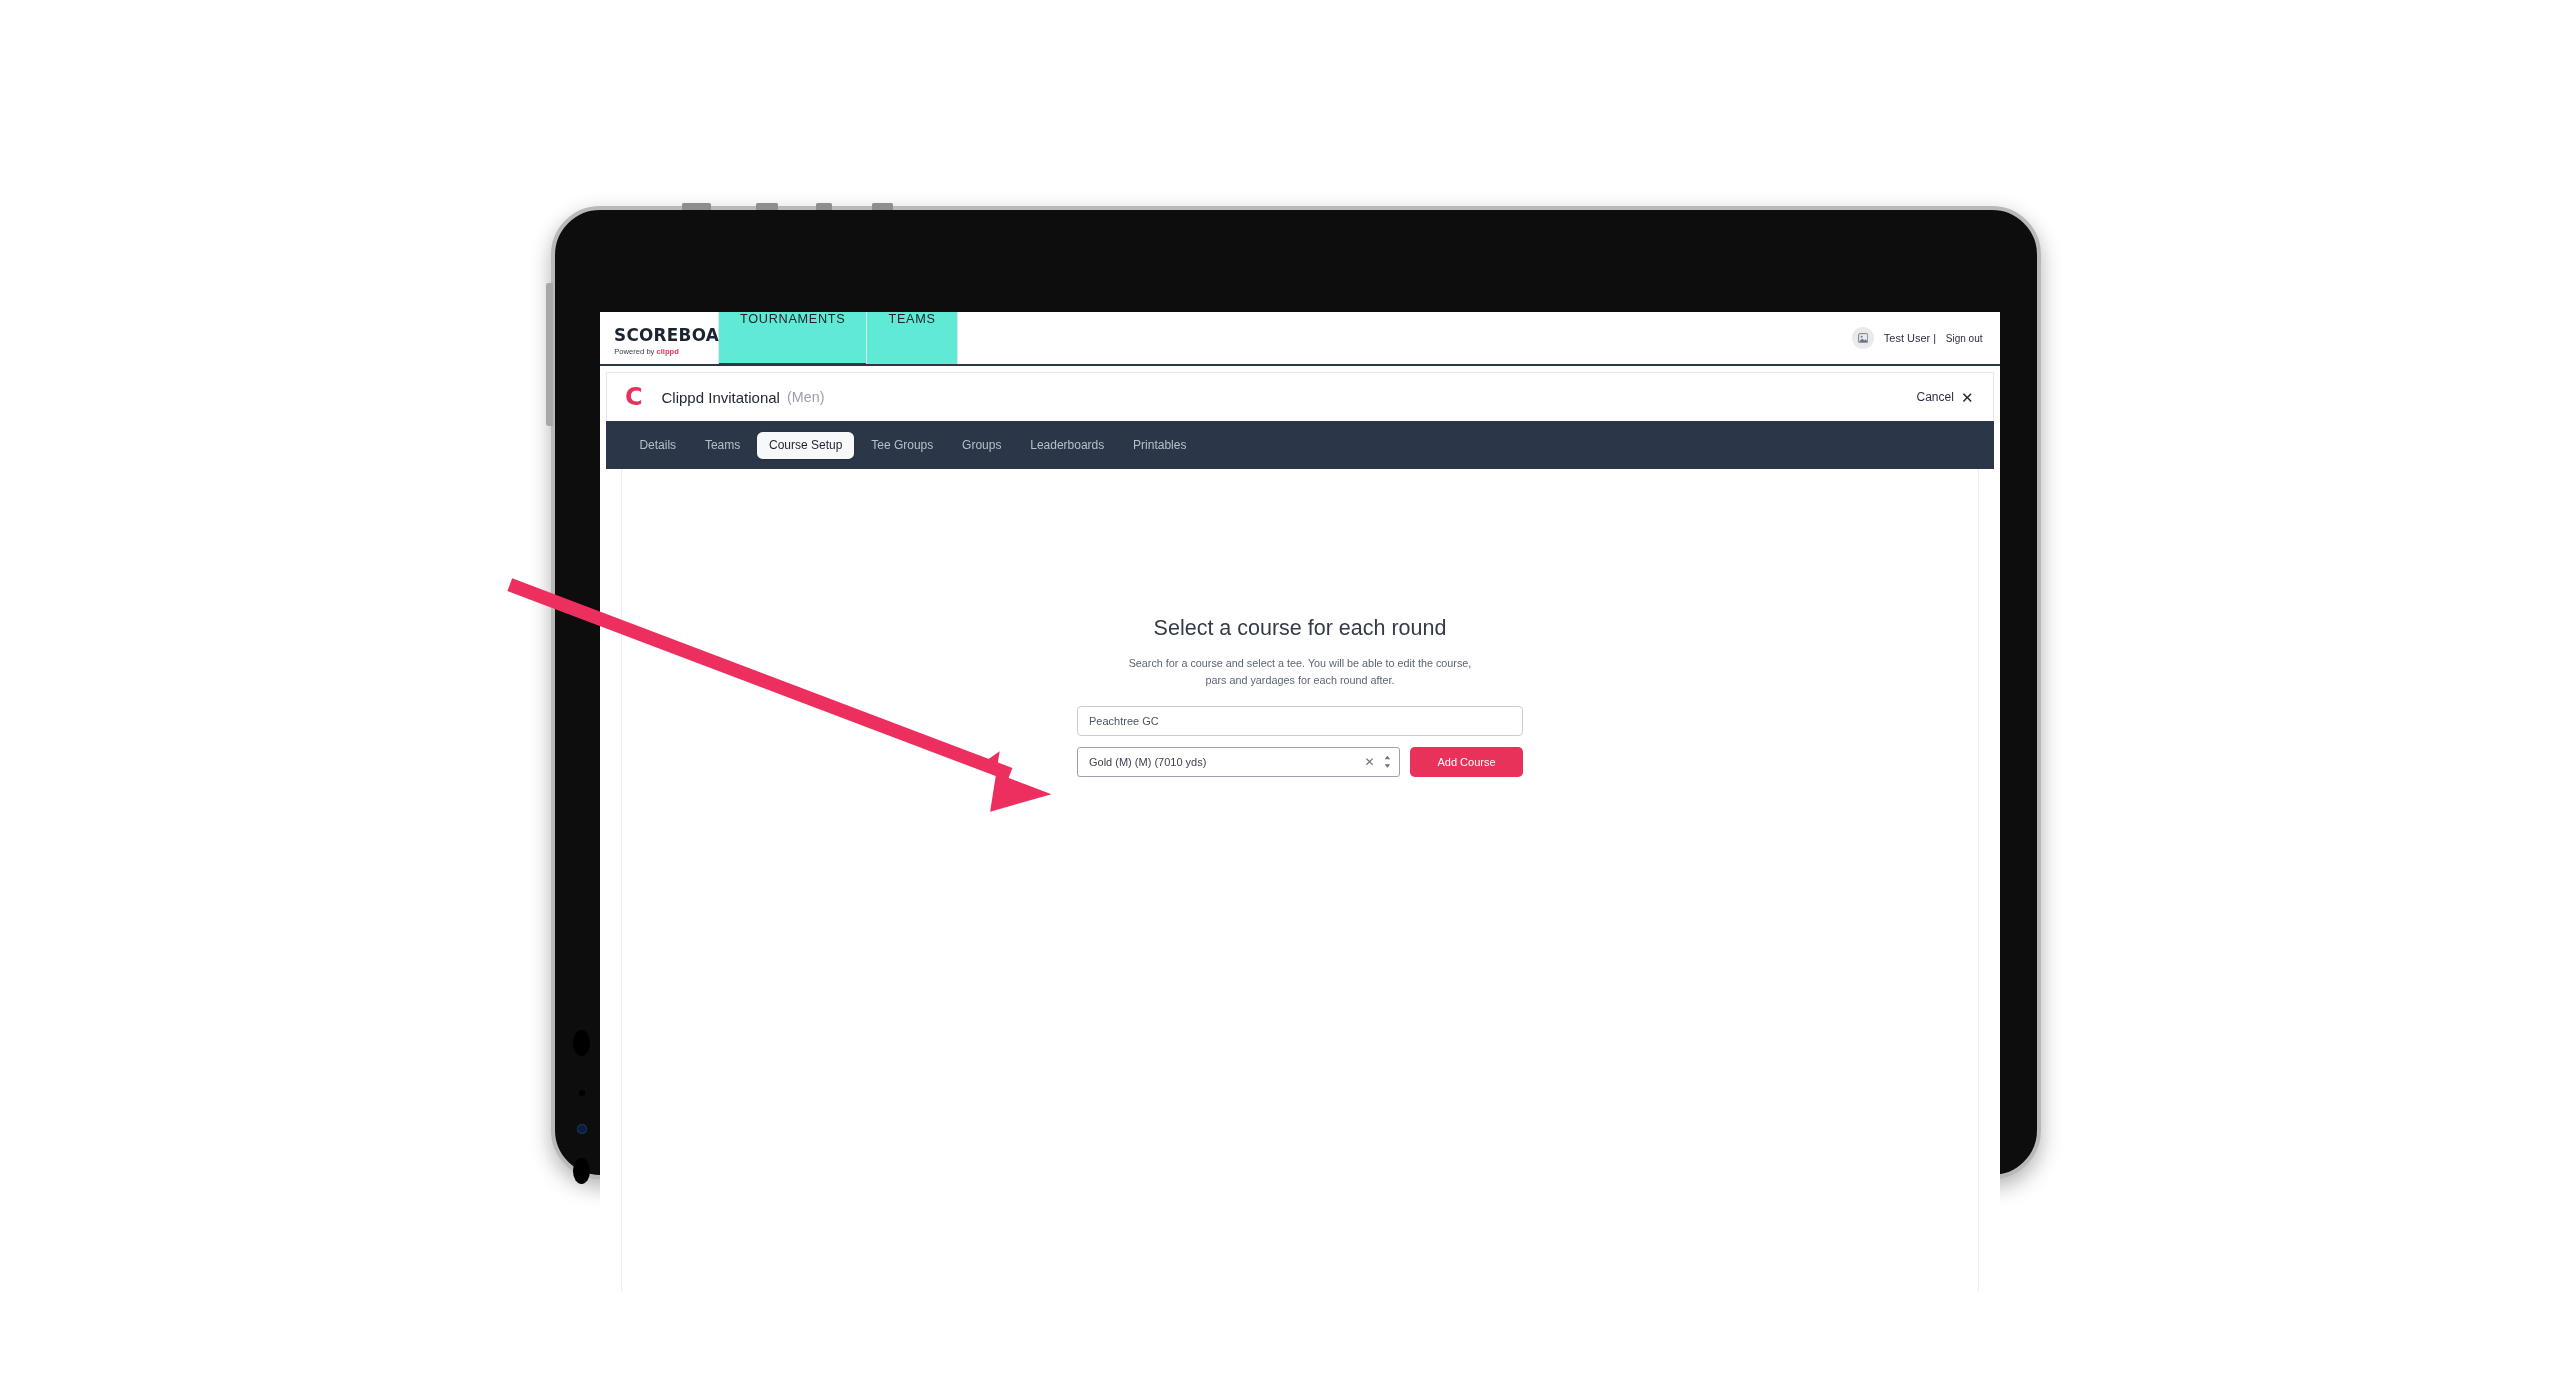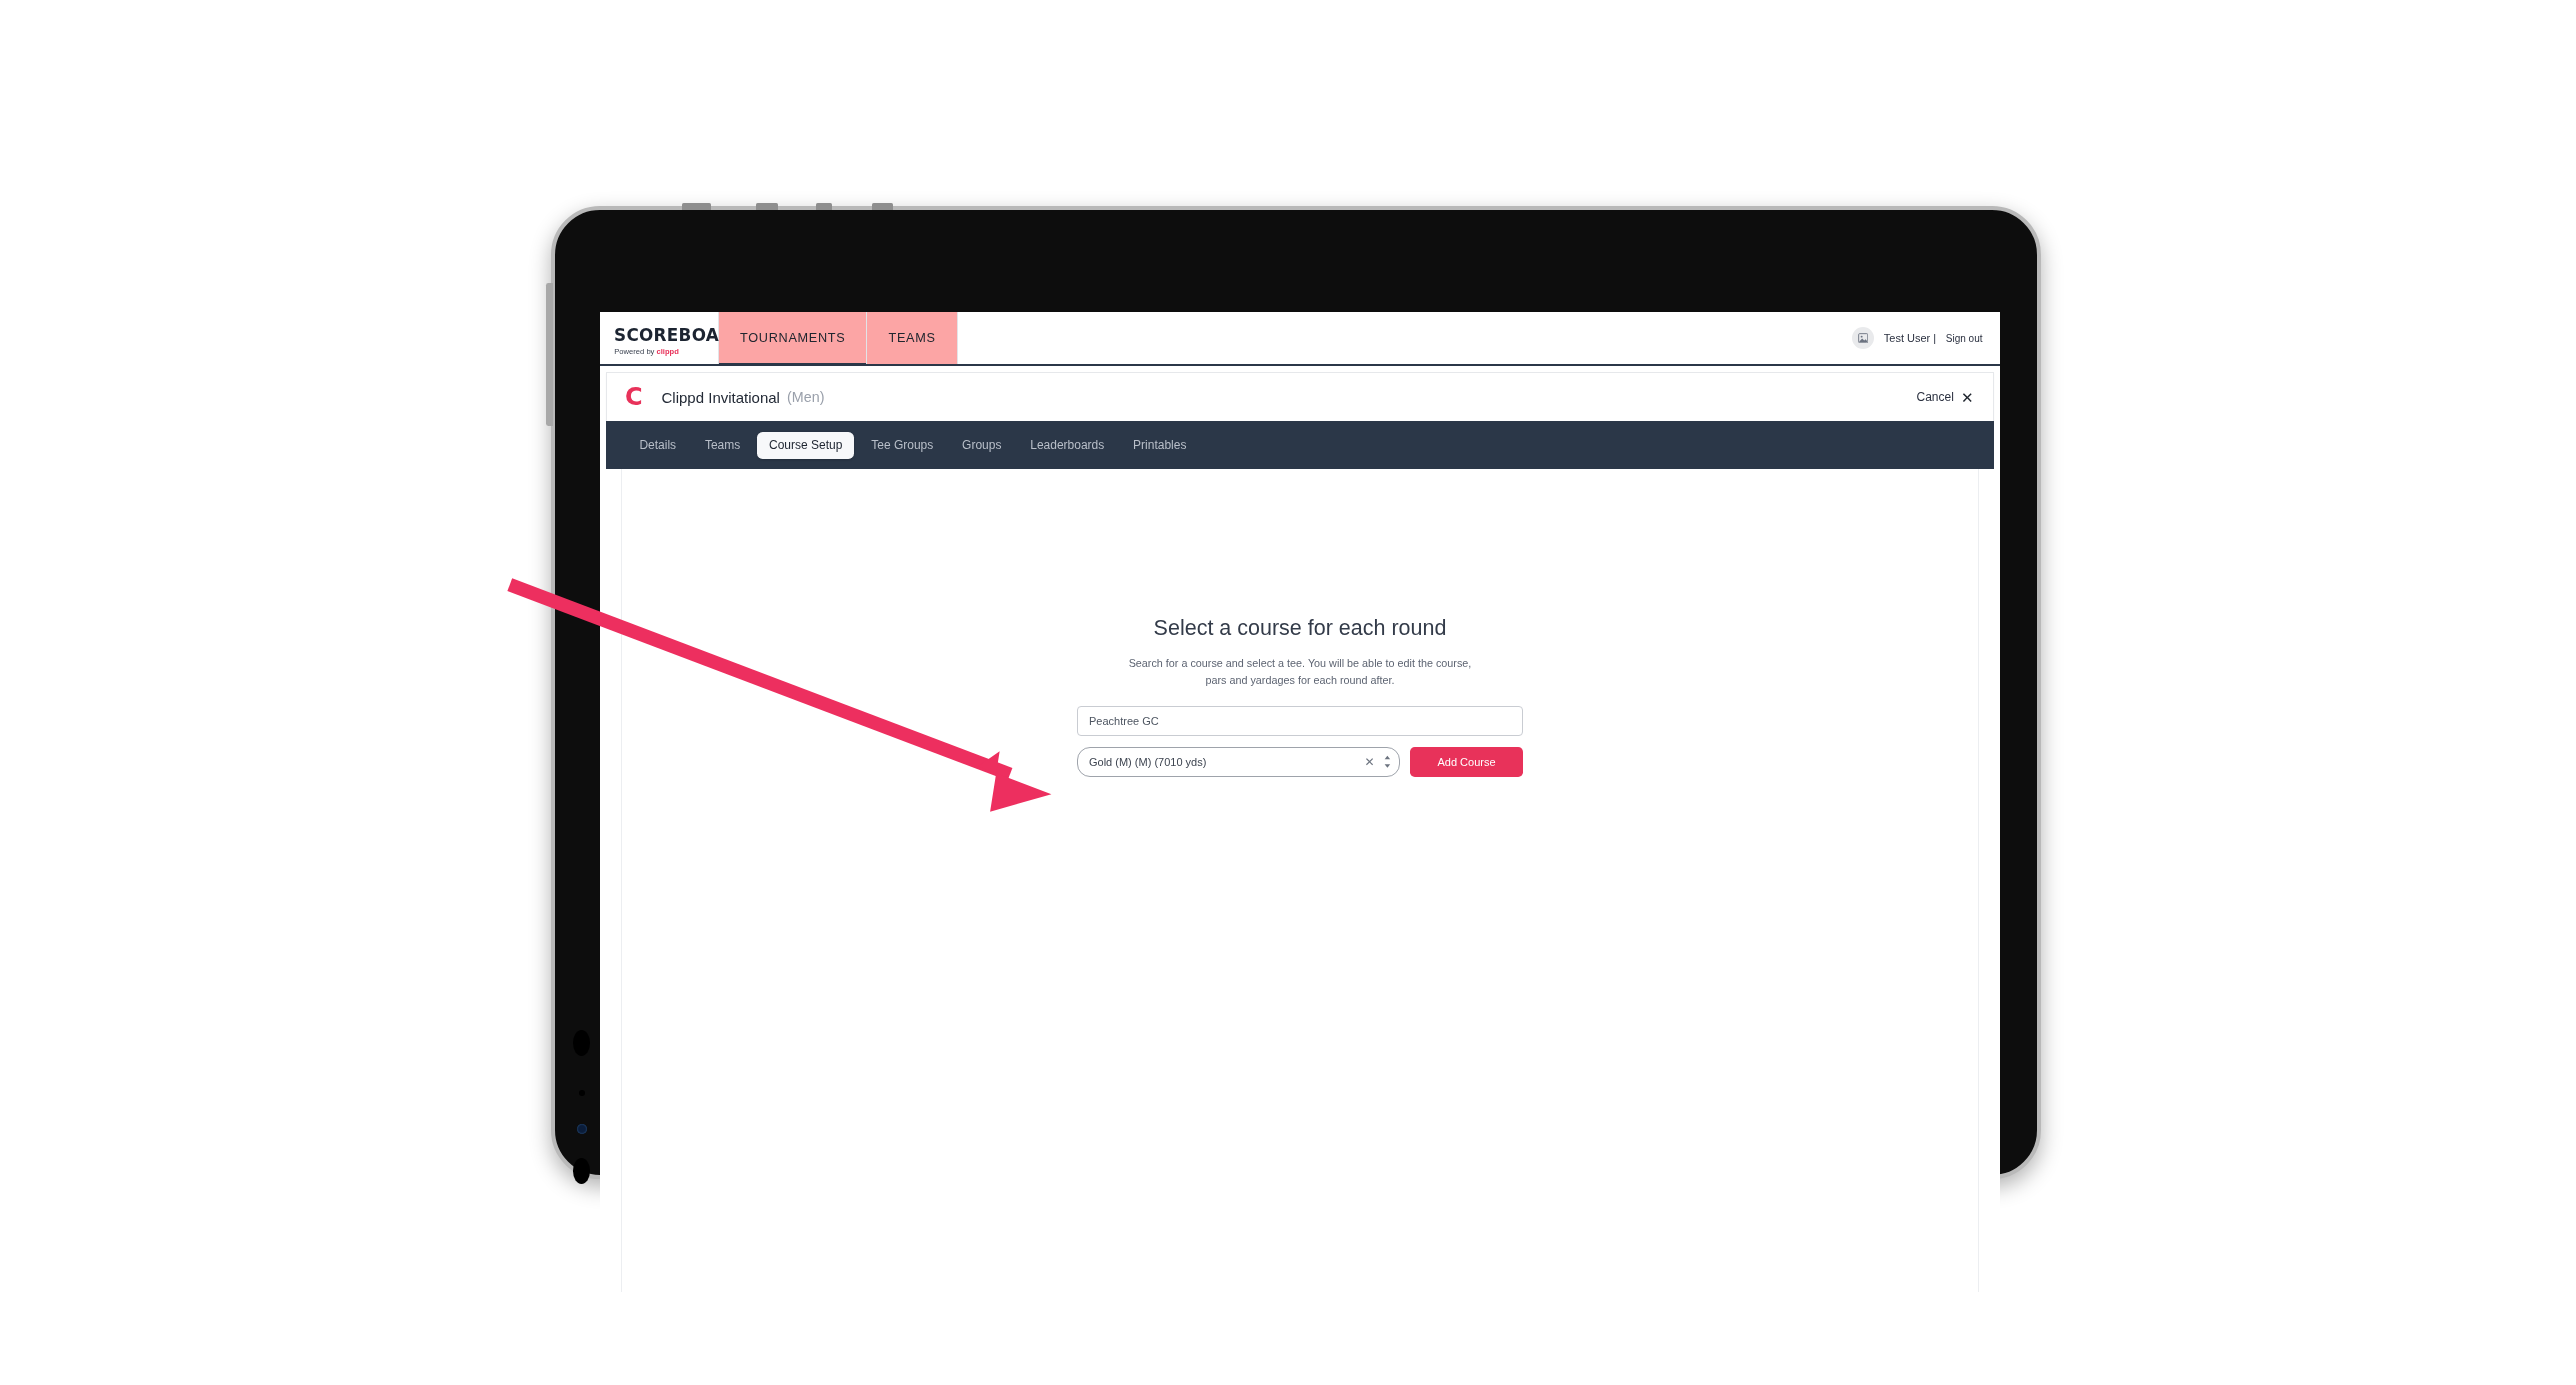--- a/index.html
+++ b/index.html
@@ -93,29 +93,29 @@
     line-height: 1;
     transform: scaleX(0.96);
     transform-origin: left center;
   }
   #logo-sub {
     font-size: 7.6px; color: #3b4250; margin-top: 2.4px; white-space: nowrap;
   }
   #logo-sub .brand { color: #e8325a; font-weight: 700; }
 
   .nav-tab {
-    display: flex; align-items: center; justify-content: center;
+    display: flex; align-items: flex-start; justify-content: center;
     padding: 0 21px;
     font-size: 12.7px;
     letter-spacing: 0.7px;
     color: #20262f;
     border-right: 0.8px solid #e2e4e8;
     position: relative;
     cursor: pointer;
-    background: #fca5a5;
+    background: #5eead4;
   }
   .nav-tab.active::after {
     content: ""; position: absolute; left: 0; right: 0; bottom: -2.4px;
     height: 3.2px; background: #2b3748;
   }
   #appbar-spacer { flex: 1; }
   #user-block {
     display: flex; align-items: center; gap: 9.6px;
     padding-right: 17.5px;
   }
@@ -217,21 +217,21 @@
     padding: 0 11px;
     outline: none;
   }
   #course-search::placeholder { color: #9aa0ab; }
 
   #row-tee { display: flex; gap: 9.6px; margin-top: 11px; }
   #tee-select {
     flex: 1;
     height: 30px;
     border: 0.8px solid #9ea3ab;
-    border-radius: 13px;
+    border-radius: 3px;
     background: #ffffff;
     display: flex; align-items: center;
     padding: 0 8px 0 11px;
     cursor: pointer;
   }
   #tee-value { flex: 1; text-align: left; font-size: 11px; color: #3d4450; }
   #tee-clear { font-size: 12px; color: #6c737f; margin-right: 8px; cursor: pointer; }
   #tee-caret {
     font-size: 8.8px; color: #6c737f; line-height: 1;
     display: flex; flex-direction: column; cursor: pointer;

